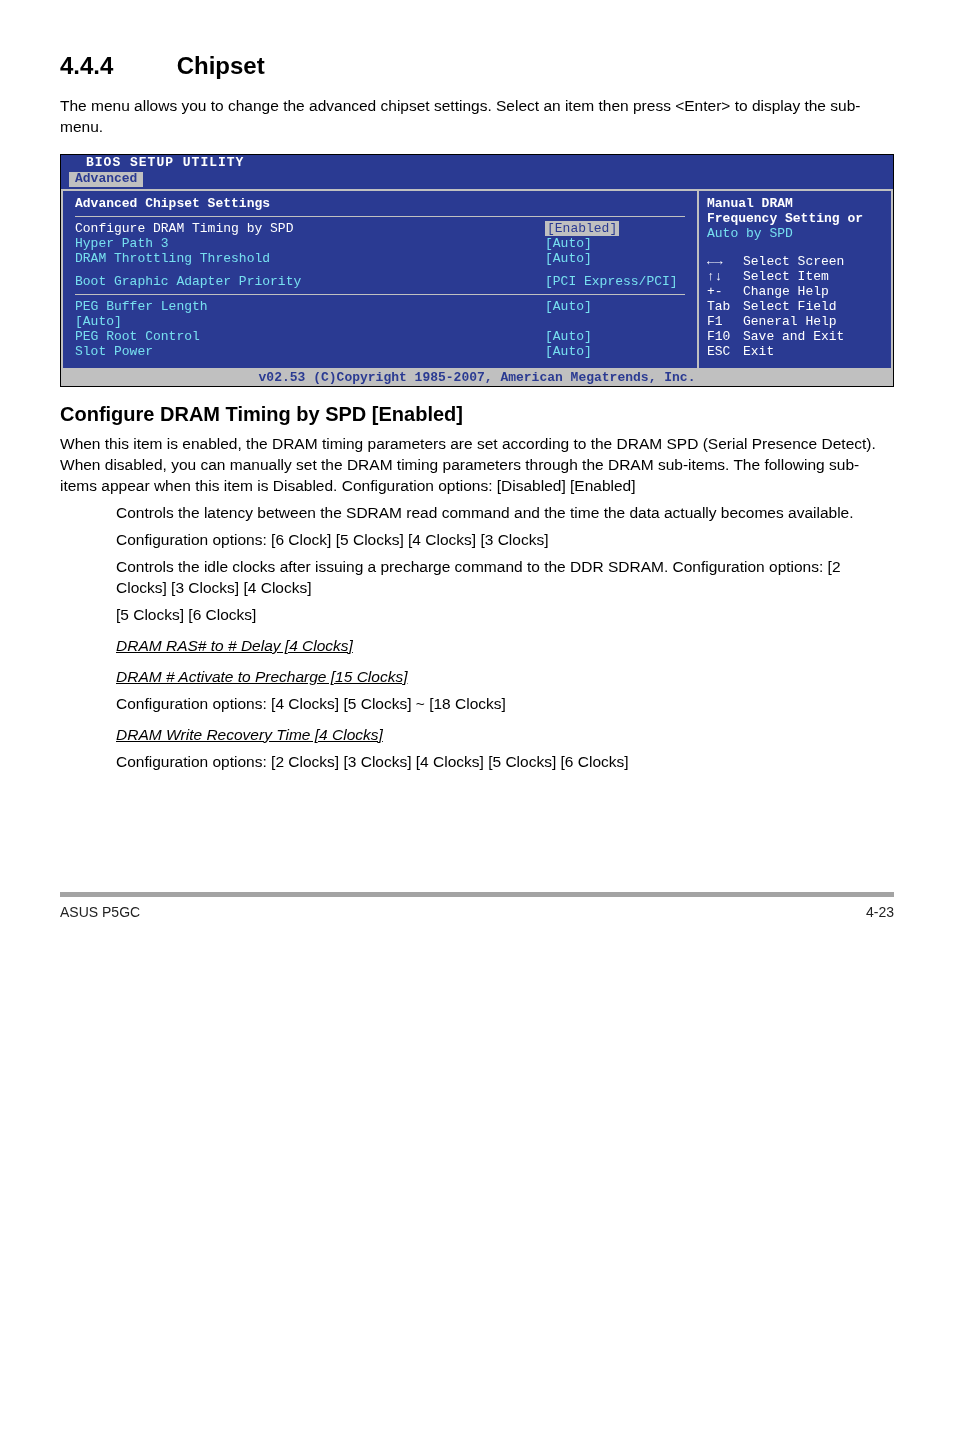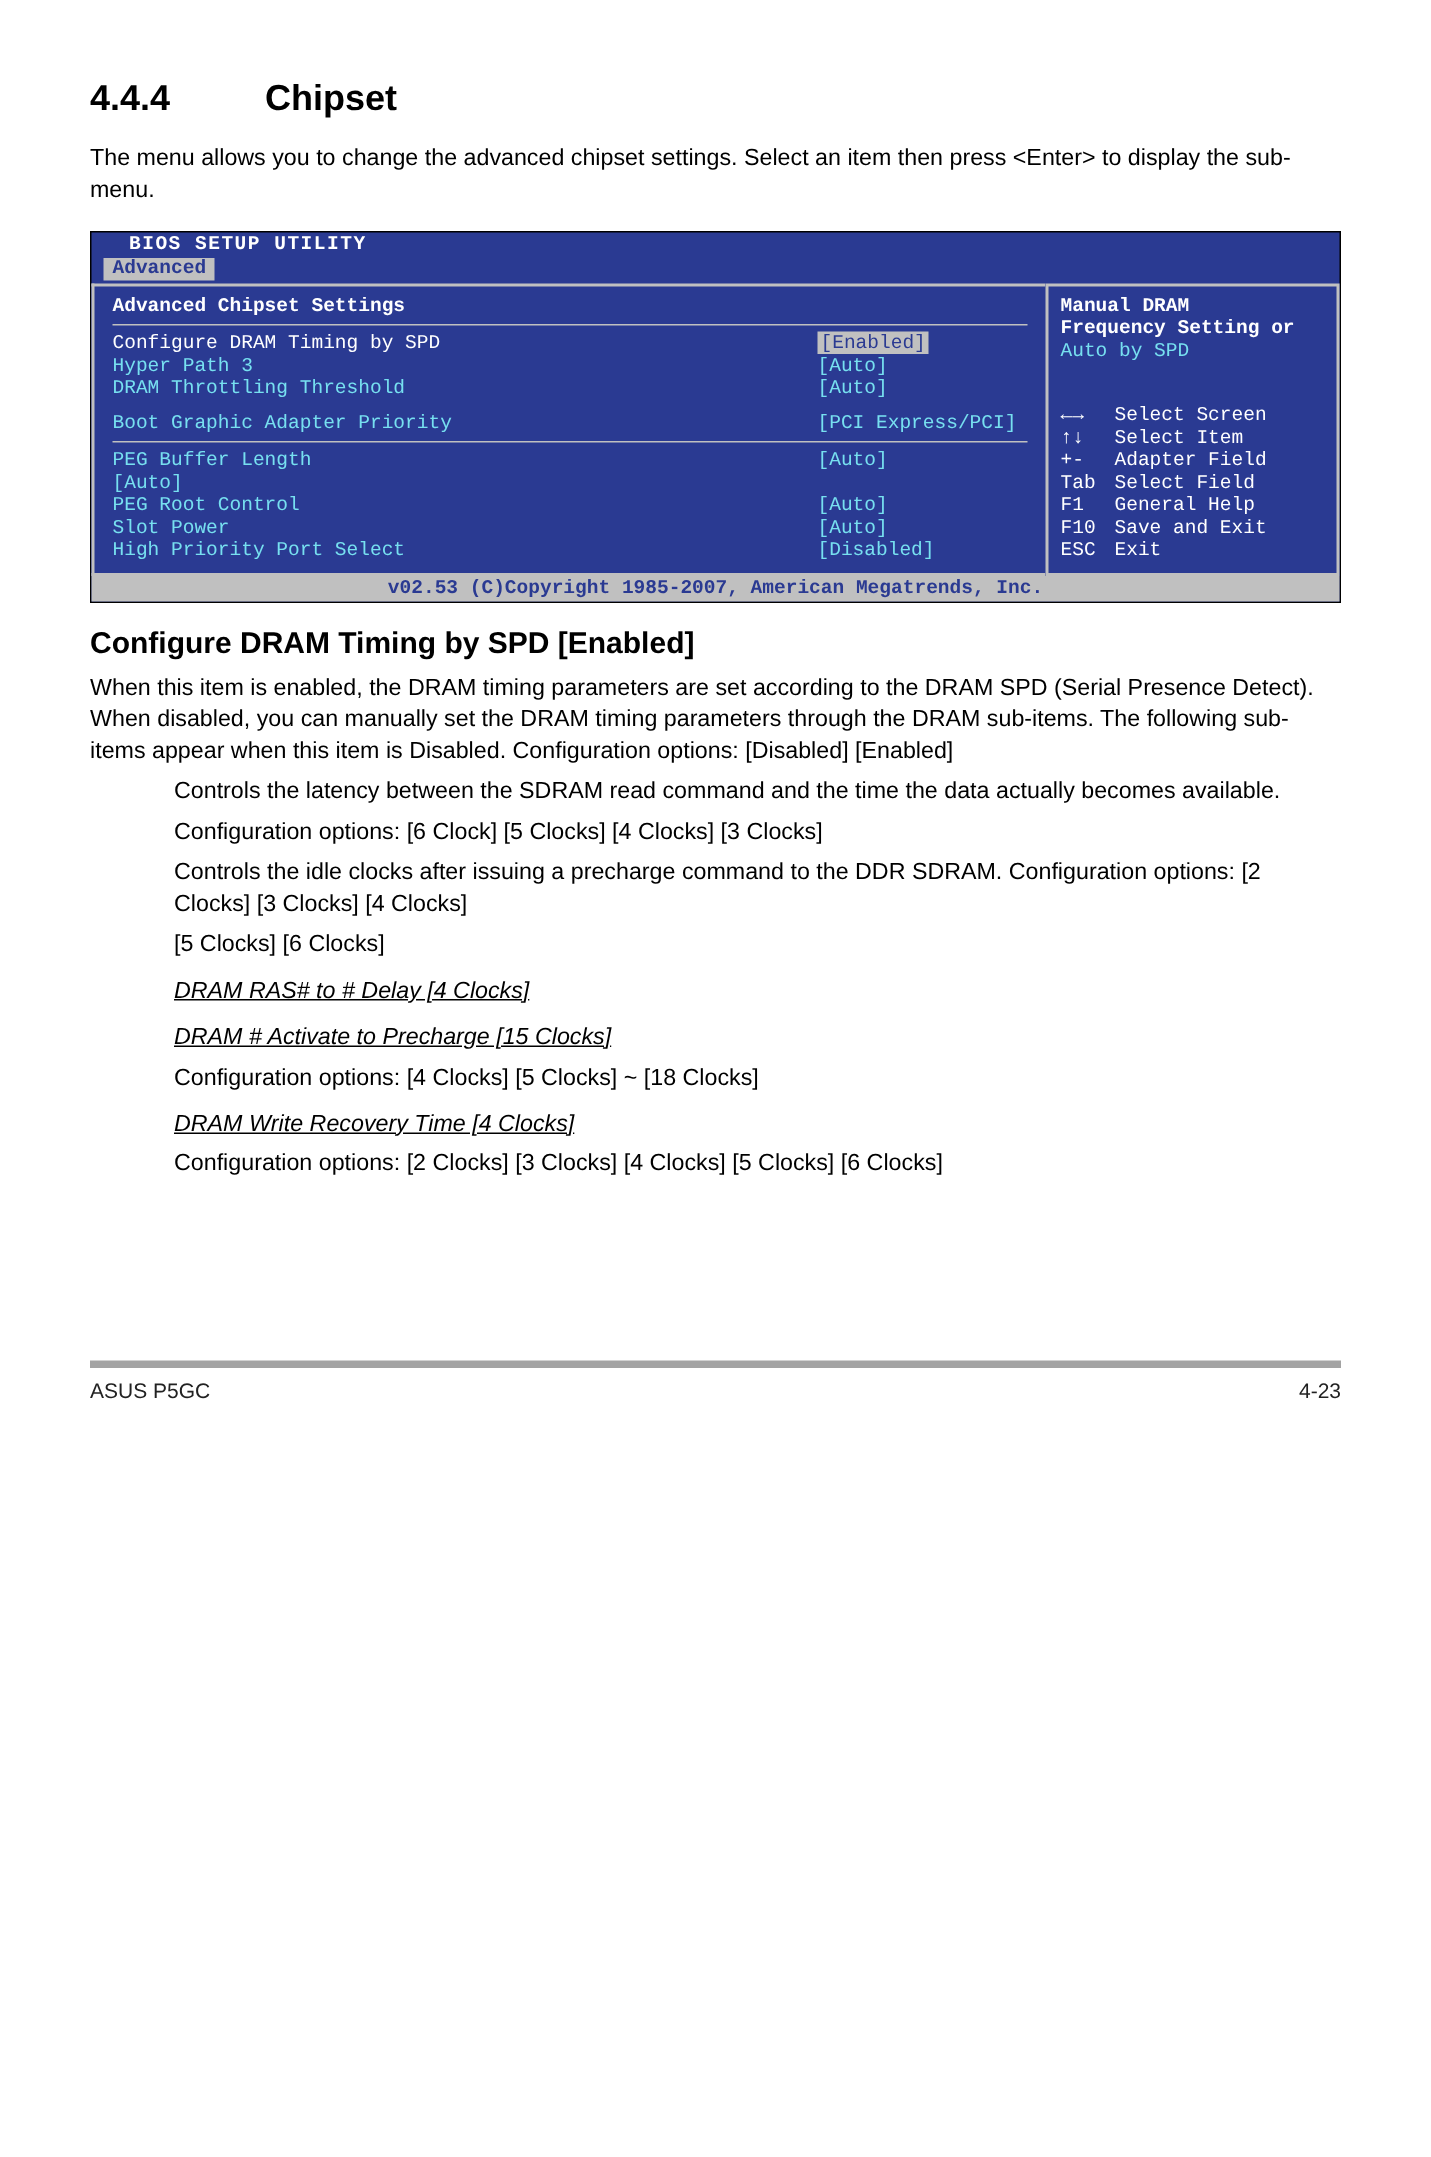--- a/index.html
+++ b/index.html
@@ -137,35 +137,31 @@
         <span class="val">[Auto]</span>
       </div>
       <div class="bios-row">
         <span class="lbl">PEG Root Control</span>
         <span class="val">[Auto]</span>
       </div>
       <div class="bios-row">
         <span class="lbl">Slot Power</span>
         <span class="val">[Auto]</span>
       </div>
-      <div class="bios-row">
-        <span class="lbl">High Priority Port Select</span>
-        <span class="val">[Disabled]</span>
-      </div>
     </div>
     <div class="bios-right">
       <div>
         <div class="help-title">Manual DRAM</div>
         <div class="help-title">Frequency Setting or</div>
         <div>Auto by SPD</div>
       </div>
       <div class="help-keys">
         <div><span class="k">←→</span><span class="d">Select Screen</span></div>
         <div><span class="k">↑↓</span><span class="d">Select Item</span></div>
-        <div><span class="k">+-</span><span class="d">Adapter Field</span></div>
+        <div><span class="k">+-</span><span class="d">Change Help</span></div>
         <div><span class="k">Tab</span><span class="d">Select Field</span></div>
         <div><span class="k">F1</span><span class="d">General Help</span></div>
         <div><span class="k">F10</span><span class="d">Save and Exit</span></div>
         <div><span class="k">ESC</span><span class="d">Exit</span></div>
       </div>
     </div>
   </div>
   <div class="bios-foot">v02.53 (C)Copyright 1985-2007, American Megatrends, Inc.</div>
 </div>
 

